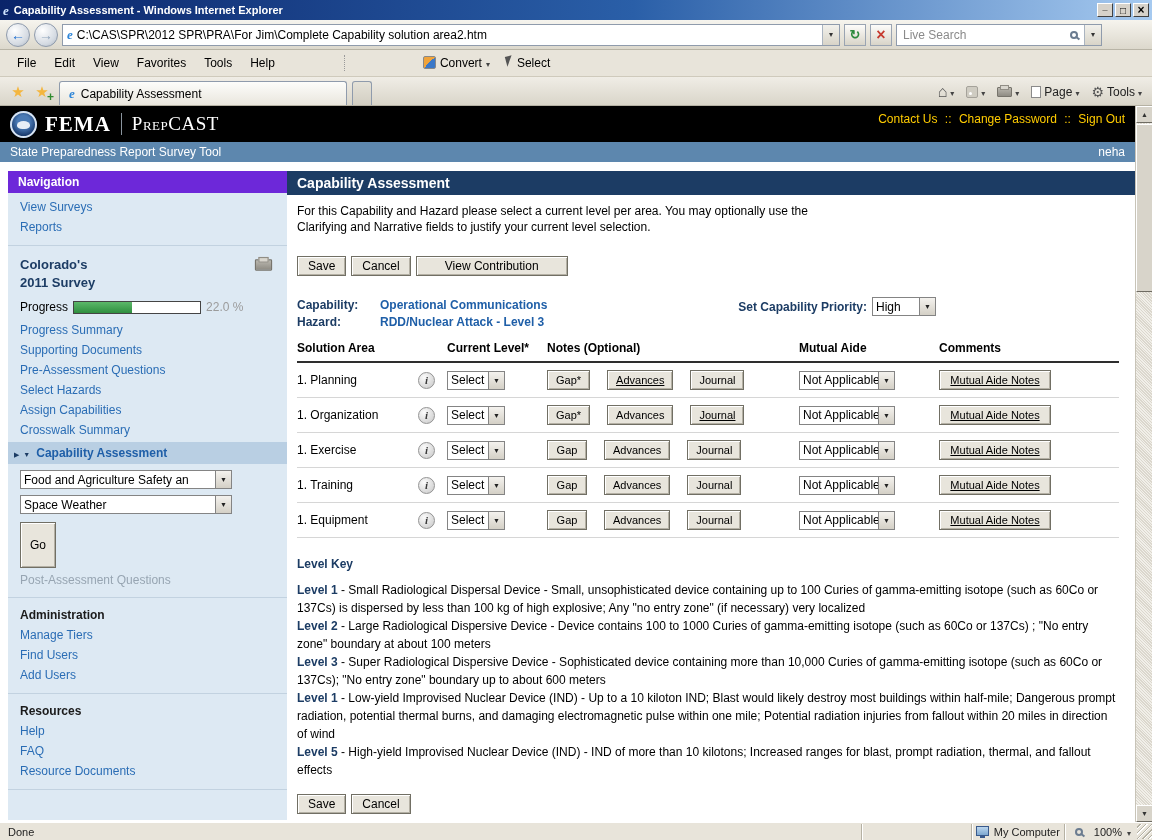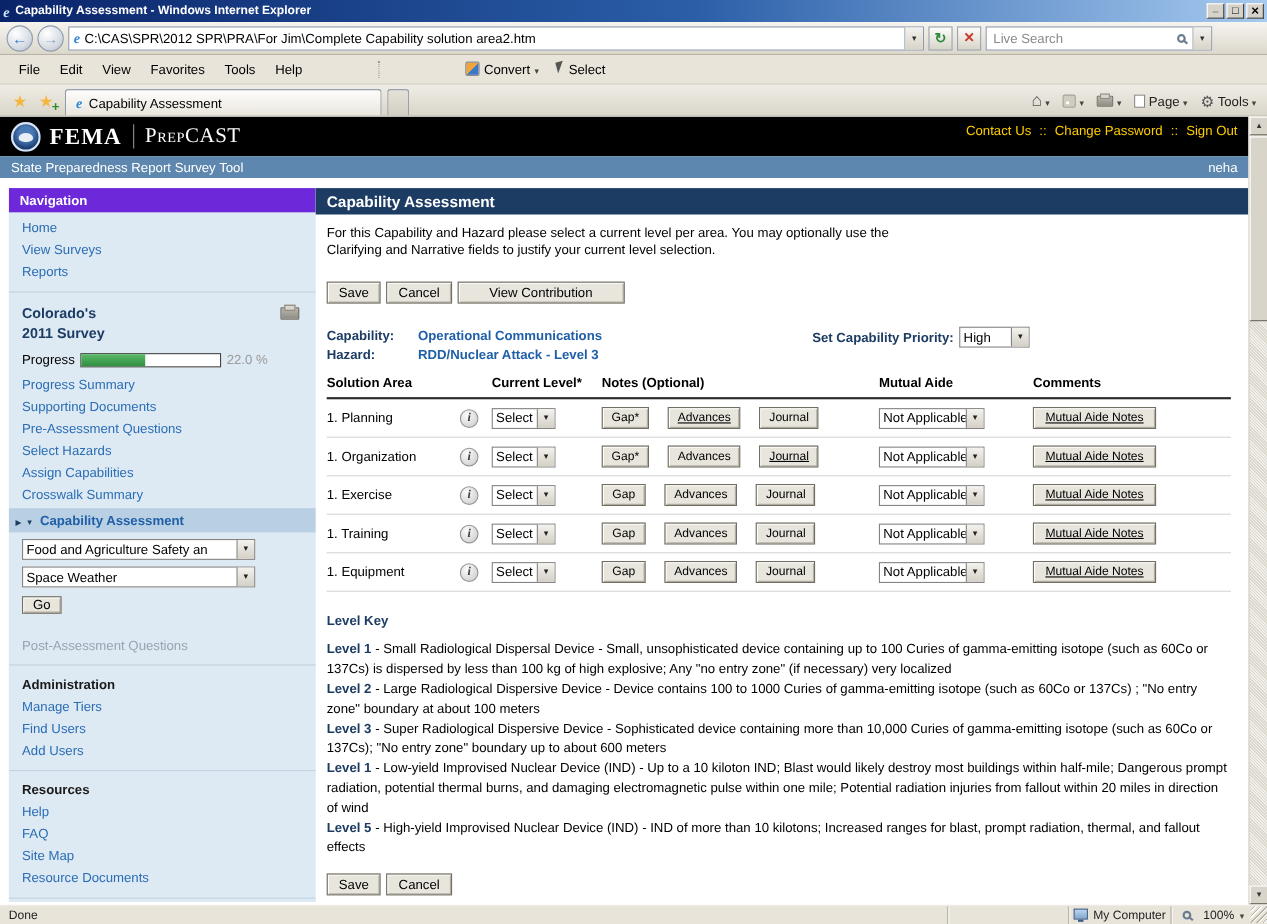--- a/index.html
+++ b/index.html
@@ -106,21 +106,21 @@
 .ppct{color:#9b9b9b;font-size:12px}
 .active-item{background:#b9cfe3;display:flex;align-items:center;gap:5px;padding:4px 6px;margin-top:2px;cursor:pointer}
 .tri::before{content:"▶ ▼";font-size:7px;color:#1c3c64;letter-spacing:1px}
 .active-label{color:#1f5fa8;font-weight:bold;font-size:12px}
 .fakesel{display:inline-flex;align-items:center;height:19px;background:#fff;border:1px solid #848484;font-size:12px;cursor:pointer}
 .fakesel .sel-text{flex:1;padding:0 3px;white-space:nowrap;overflow:hidden}
 .sel-arrow{width:16px;height:100%;background:linear-gradient(#f4f2ee,#d4d0c6);border-left:1px solid #848484;display:flex;align-items:center;justify-content:center;flex:none}
 .sel-arrow::after{content:"▼";font-size:7px;color:#222}
 .fakesel.side{width:212px;margin:6px 12px 0;display:flex}
 .btn{font-family:"Liberation Sans",sans-serif;font-size:12px;color:#000;background:#e8e5dc;border:1px solid #716f64;box-shadow:inset 1px 1px 0 #fff,inset -1px -1px 0 #b4b0a4;padding:2px 10px;cursor:pointer}
-.btn.go{margin:8px 12px 18px;padding:0 9px}
+.btn.go{margin:8px 12px 1px;padding:15px 9px}
 .disabled-link{color:#97a5b2;font-size:12px;padding:4px 12px 2px}
 .side-title{font-weight:bold;font-size:12px;color:#1a1a1a;padding:6px 12px 3px}
 
 
 .main{flex:1;min-width:0}
 .main-title{background:#1c3c64;color:#fff;font-weight:bold;font-size:14px;padding:4px 10px;height:24px}
 .main-inner{padding:0 16px 0 10px}
 .intro{padding-top:8px;font-size:12px;line-height:16px;color:#000}
 .btnrow{padding-top:21px;display:flex;gap:5px}
 .btnrow .btn{min-width:40px}
@@ -272,21 +272,20 @@
         <span>State Preparedness Report Survey Tool</span>
         <span class="spacer"></span>
         <span>neha</span>
       </div>
 
       <div class="body">
 
         <div class="sidebar">
           <div class="side-head">Navigation</div>
           <div class="side-sec">
-            <a class="navlink">Home</a>
             <a class="navlink">View Surveys</a>
             <a class="navlink">Reports</a>
           </div>
           <div class="side-sec survey">
             <span class="printer-icon side"></span>
             <div class="survey-name">
               <div>Colorado's</div>
               <div>2011 Survey</div>
             </div>
             <div class="progress-row">
@@ -320,21 +319,20 @@
           <div class="side-sec">
             <div class="side-title">Administration</div>
             <a class="navlink">Manage Tiers</a>
             <a class="navlink">Find Users</a>
             <a class="navlink">Add Users</a>
           </div>
           <div class="side-sec">
             <div class="side-title">Resources</div>
             <a class="navlink">Help</a>
             <a class="navlink">FAQ</a>
-            <a class="navlink">Site Map</a>
             <a class="navlink">Resource Documents</a>
           </div>
         </div>
 
         <div class="main">
           <div class="main-title">Capability Assessment</div>
           <div class="main-inner">
             <div class="intro">
               <div>For this Capability and Hazard please select a current level per area. You may optionally use the</div>
               <div>Clarifying and Narrative fields to justify your current level selection.</div>

